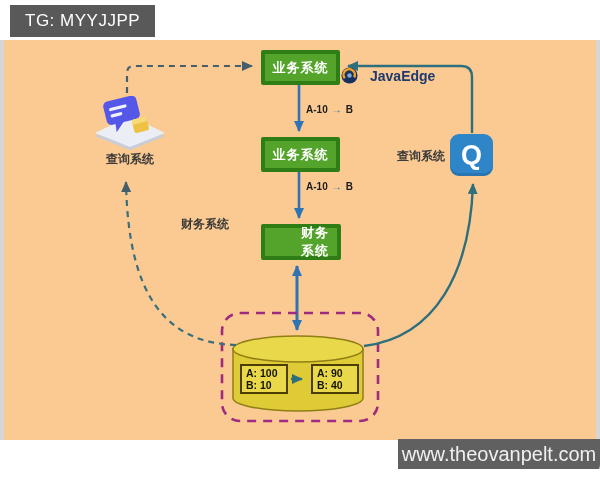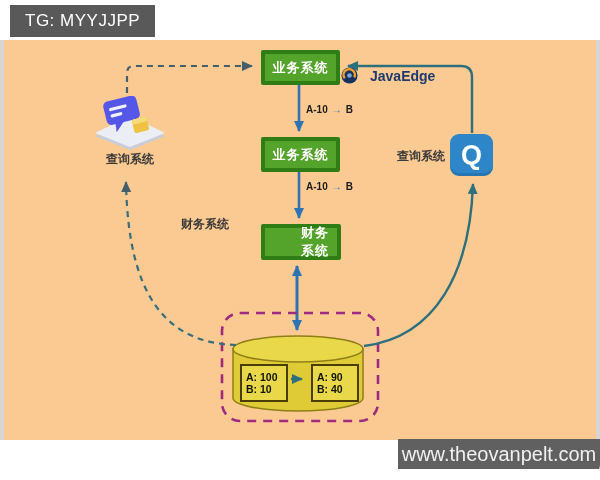--- a/index.html
+++ b/index.html
@@ -39,21 +39,21 @@
   .transfer .t-arrow{color:#2E74B5;font-weight:bold;padding:0 4px;}
   .transfer-1{left:306px;top:104px;}
   .transfer-2{left:306px;top:181px;}
 
   .brand{position:absolute;left:341px;top:67px;display:flex;align-items:center;z-index:10;}
   .brand .brand-label{margin-left:12px;color:#1E3A6E;font-weight:bold;font-size:14px;}
 
   .msg-icon{position:absolute;left:93px;top:96px;z-index:10;}
 
   .db-box{position:absolute;width:48px;height:30px;background:#E9D84A;border:2px solid #4C3D05;
-          box-sizing:border-box;z-index:12;padding:17px 4px;font-size:10.5px;font-weight:bold;
+          box-sizing:border-box;z-index:12;padding:9px 4px;font-size:10.5px;font-weight:bold;
           color:#141400;line-height:12px;display:flex;flex-direction:column;justify-content:center;}
   .db-before{left:240px;top:364px;}
   .db-after{left:311px;top:364px;}
 </style>
 </head>
 <body>
 
 <div class="stage">
 
   <div class="canvas"></div>

